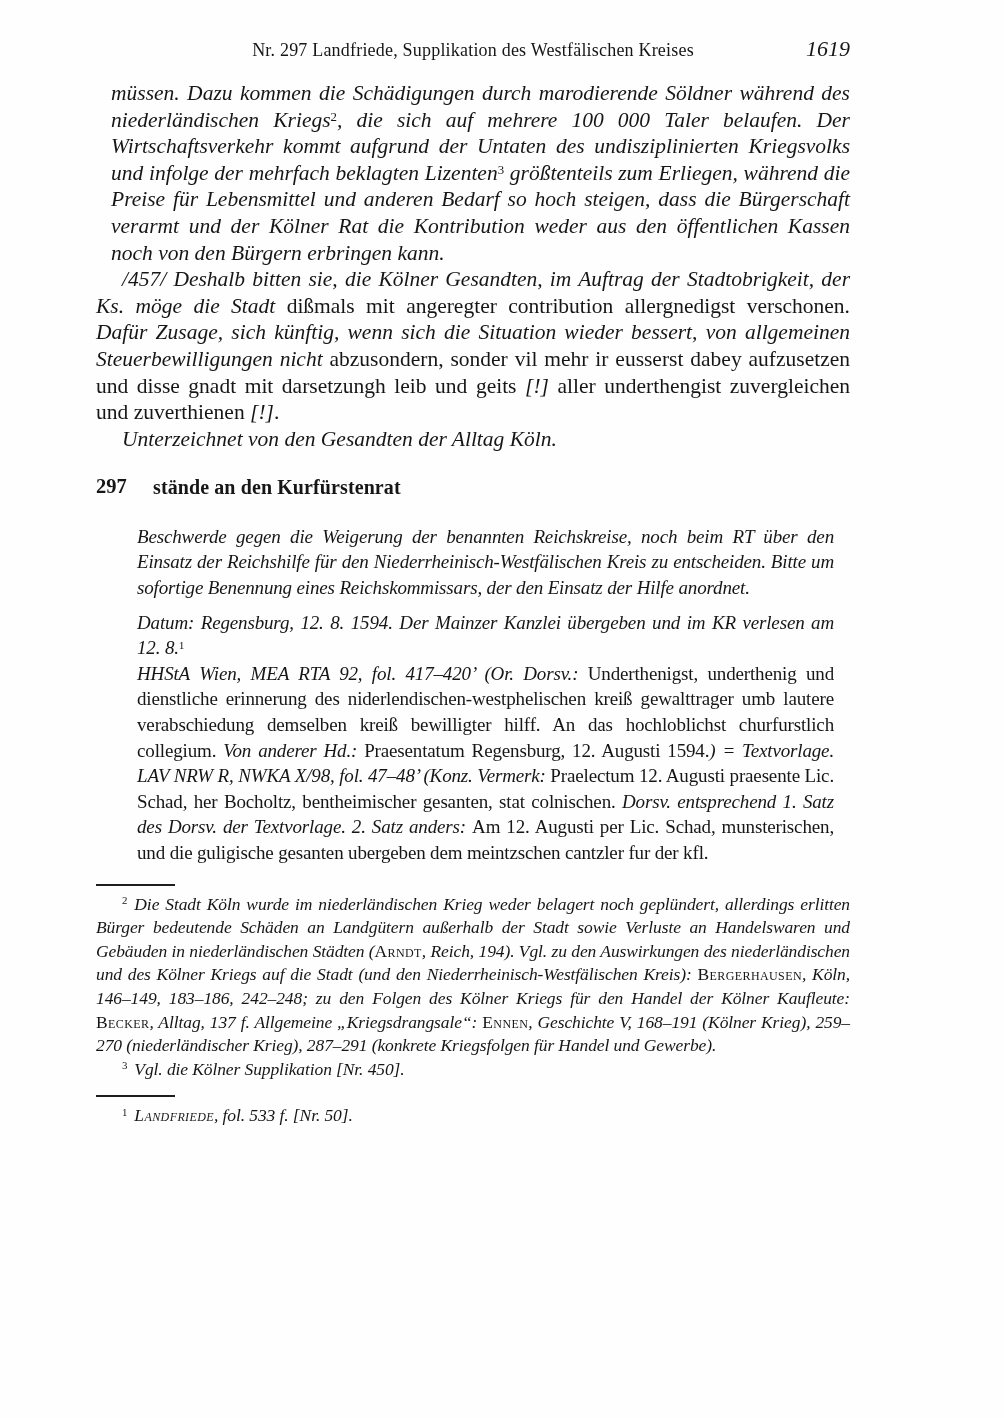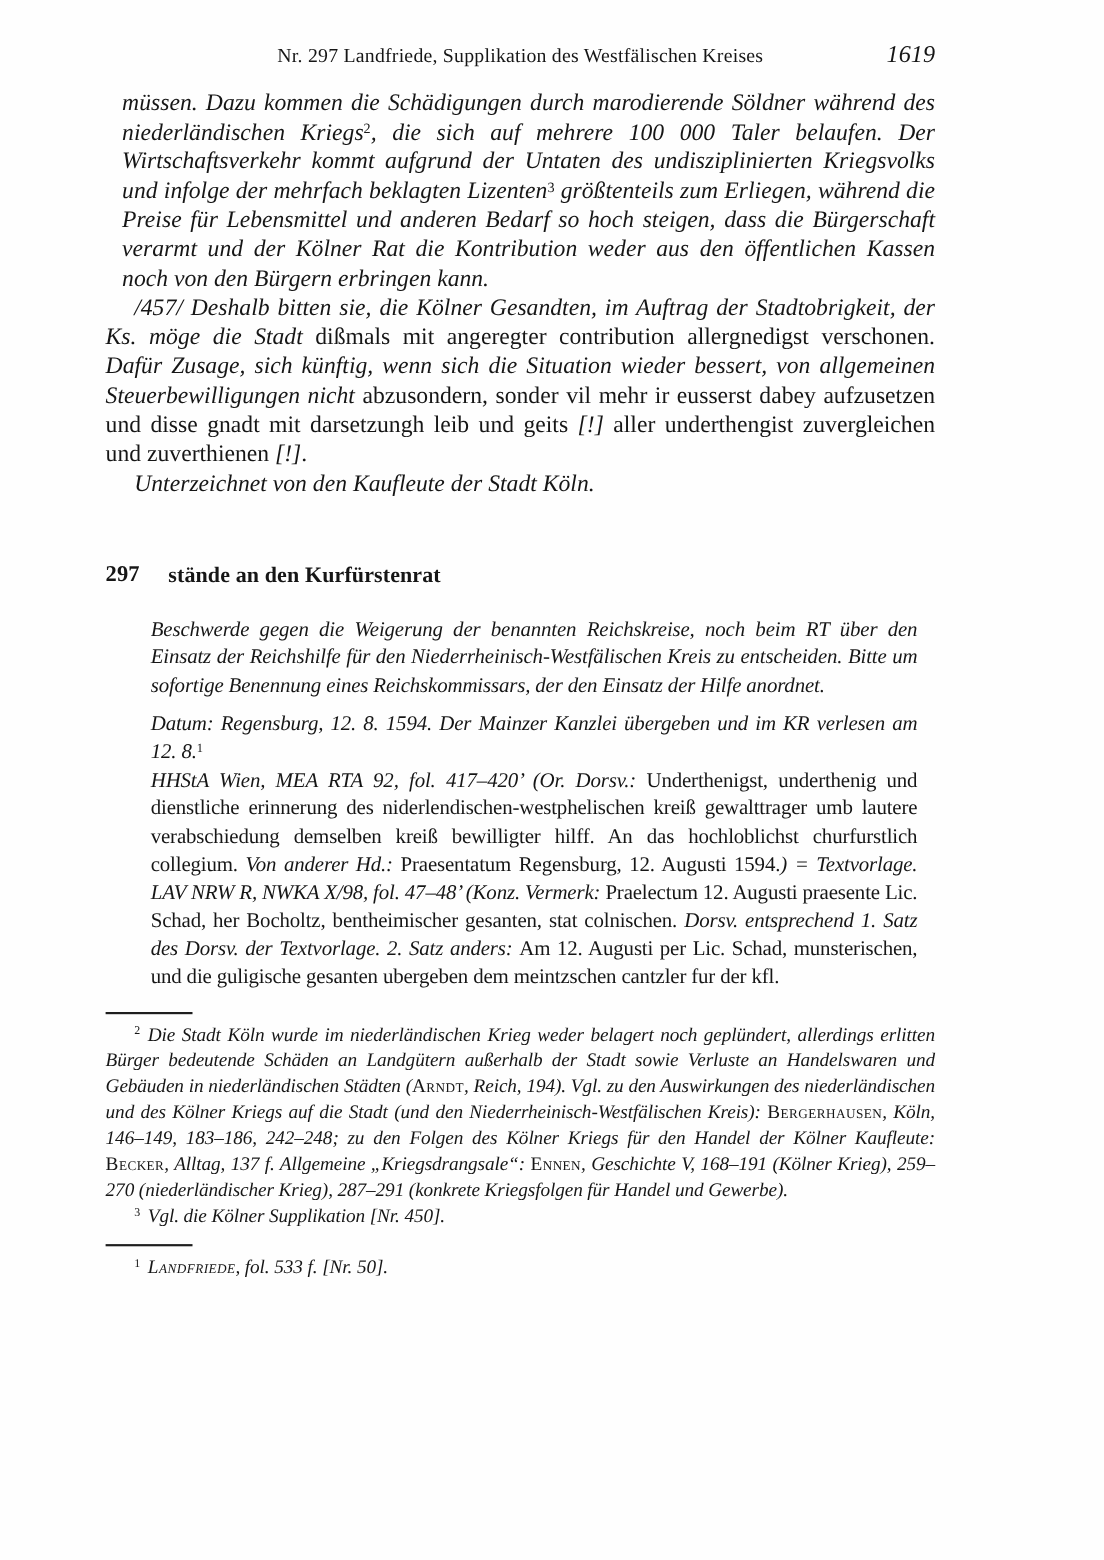--- a/index.html
+++ b/index.html
@@ -19,21 +19,21 @@
   
   .body-p { font-size:21.5px; line-height:26.6px; margin:0; text-align:justify; }
   .mt-body { margin-top:16px;margin-left:15px; }
   .italic { font-style:italic; }
   .it { font-style:italic; }
   .ro { font-style:normal; }
   .indent { text-indent:26px; }
   sup.fnref { font-size:0.60em; vertical-align:0.45em; line-height:0; font-style:normal; }
 
   
-  .entry { margin-top:58px; position:relative; }
+  .entry { margin-top:22px; position:relative; }
   .entry-num { position:absolute; left:0; top:1px; font-weight:bold; font-size:20.5px; }
   .entry-title { margin:0 0 0 57px; font-size:20px; font-weight:bold; line-height:27.5px; letter-spacing:0.1px; }
   .jline { display:block; text-align:justify; text-align-last:justify; }
   .nline { display:block; }
 
   
   .ind-block { margin:0 0 0 41px; width:697px; font-size:19px; line-height:25.6px; text-align:justify; letter-spacing:-0.15px; }
   .summary { margin-top:22px; }
   .datum { margin-top:9px; }
 
@@ -54,21 +54,21 @@
 
     <header class="running-head">
       <span class="rh-title">Nr. 297 Landfriede, Supplikation des Westfälischen Kreises</span>
       <span class="rh-page">1619</span>
     </header>
 
     <p class="body-p italic mt-body"><span>müssen. Dazu kommen die Schädigungen durch marodierende Söldner während des niederländischen Kriegs</span><sup class="fnref">2</sup><span>, die sich auf mehrere 100 000 Taler belaufen. Der Wirtschaftsverkehr kommt aufgrund der Untaten des undisziplinierten Kriegsvolks und infolge der mehrfach beklagten Lizenten</span><sup class="fnref">3</sup><span> größtenteils zum Erliegen, während die Preise für Lebensmittel und anderen Bedarf so hoch steigen, dass die Bürgerschaft verarmt und der Kölner Rat die Kontribution weder aus den öffentlichen Kassen noch von den Bürgern erbringen kann.</span></p>
 
     <p class="body-p indent"><span class="it">/457/ Deshalb bitten sie, die Kölner Gesandten, im Auftrag der Stadtobrigkeit, der Ks. möge die Stadt</span><span class="ro"> dißmals mit angeregter contribution allergnedigst verschonen. </span><span class="it">Dafür Zusage, sich künftig, wenn sich die Situation wieder bessert, von allgemeinen Steuerbewilligungen nicht</span><span class="ro"> abzusondern, sonder vil mehr ir eusserst dabey aufzusetzen und disse gnadt mit darsetzungh leib und geits </span><span class="it">[!]</span><span class="ro"> aller underthengist zuvergleichen und zuverthienen </span><span class="it">[!]</span><span class="ro">.</span></p>
 
-    <p class="body-p indent italic">Unterzeichnet von den Kaufleute der Stadt Köln.</p>
+    <p class="body-p indent italic">Unterzeichnet von den Gesandten der Alltag Köln.</p>
 
     <section class="entry">
       <span class="entry-num">297</span>
       <h2 class="entry-title">
         <span class="nline">stände an den Kurfürstenrat</span>
       </h2>
     </section>
 
     <p class="ind-block italic summary">Beschwerde gegen die Weigerung der benannten Reichskreise, noch beim RT über den Einsatz der Reichshilfe für den Niederrheinisch-Westfälischen Kreis zu entscheiden. Bitte um sofortige Benennung eines Reichskommissars, der den Einsatz der Hilfe anordnet.</p>
 

